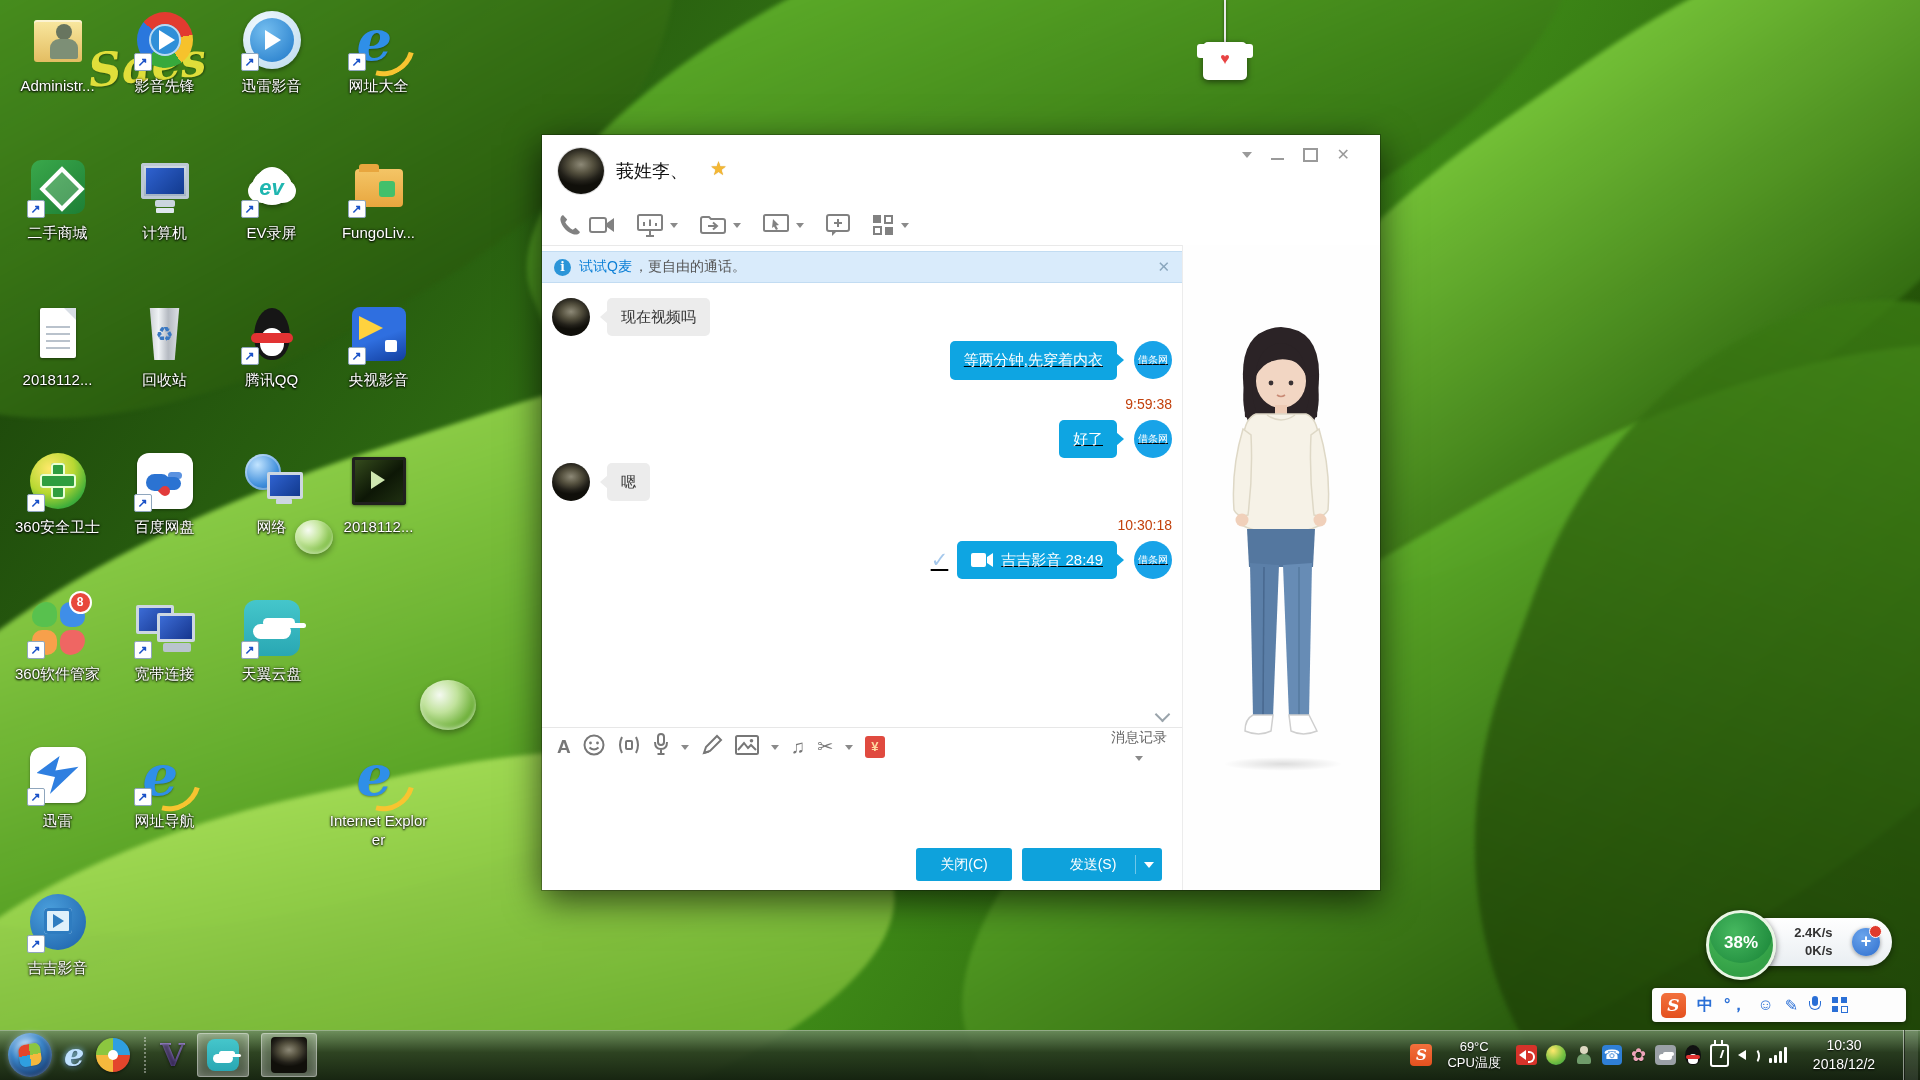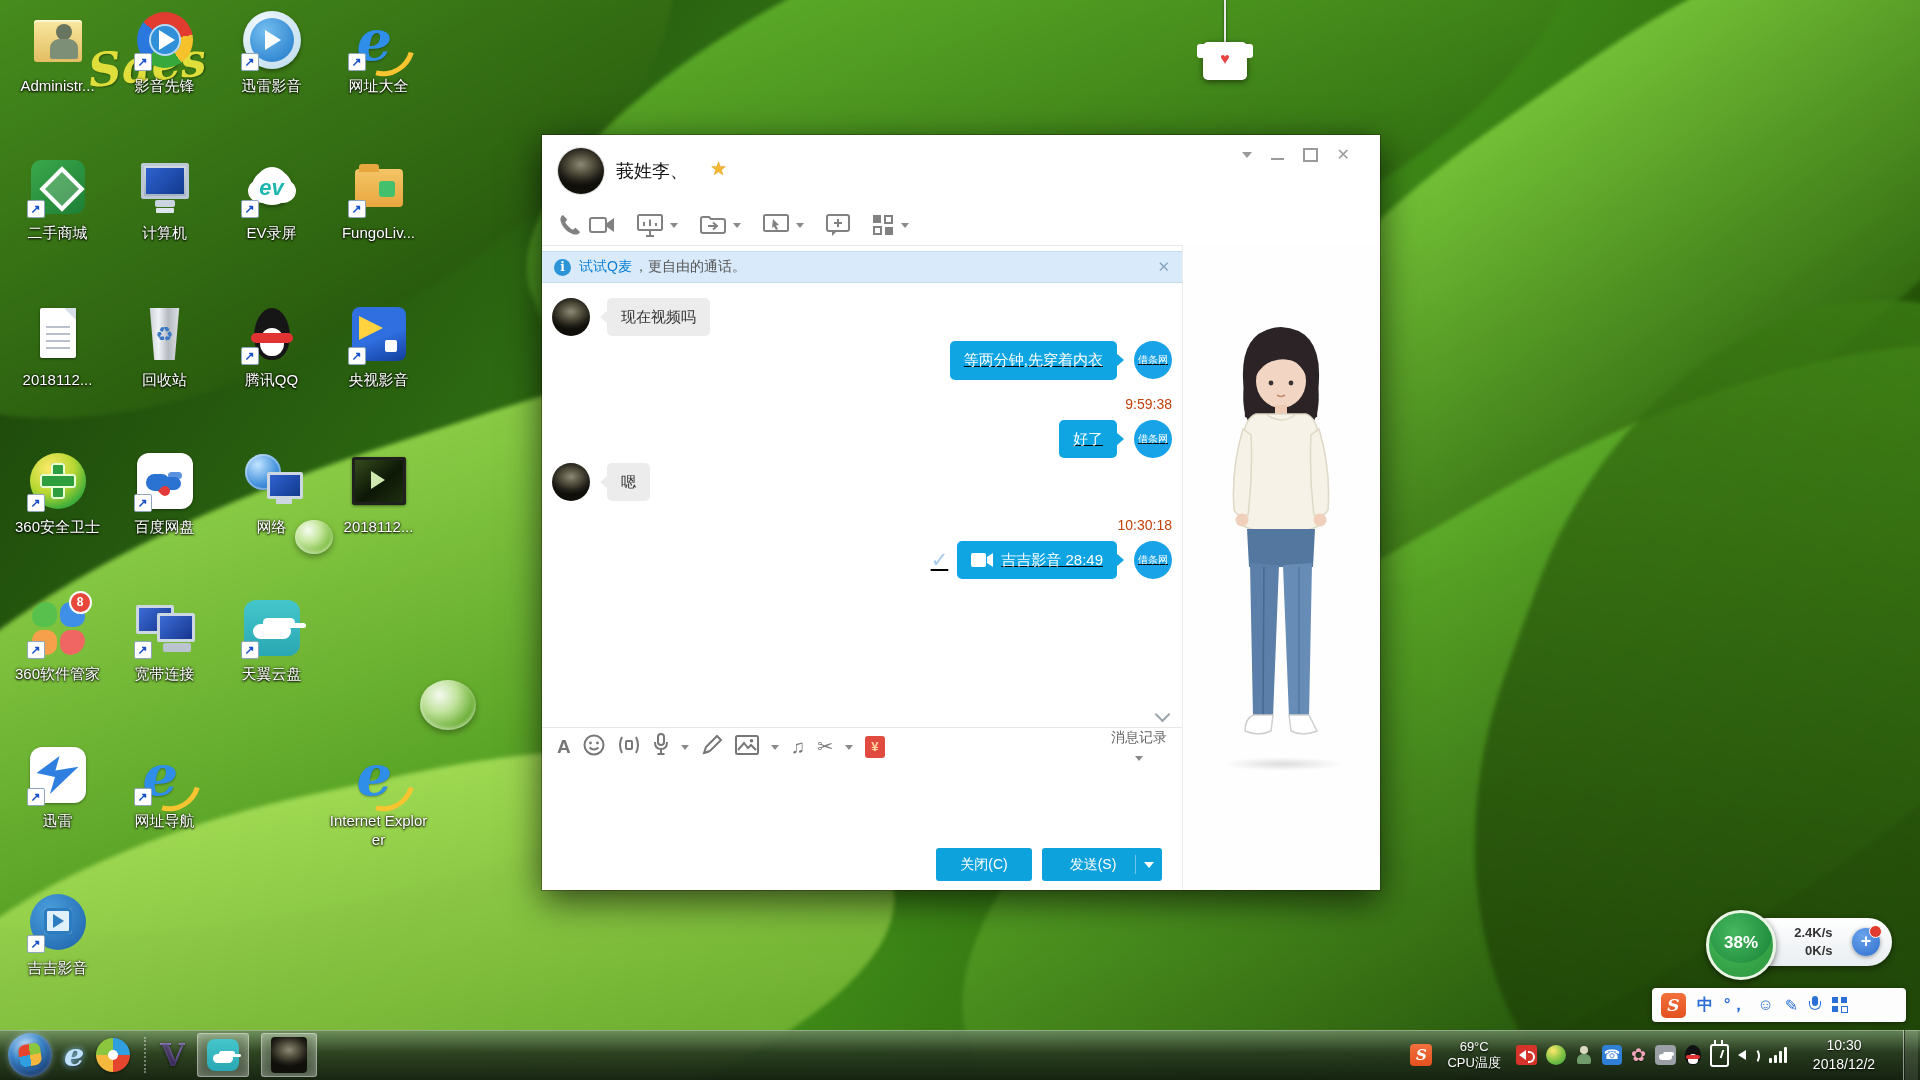--- a/index.html
+++ b/index.html
@@ -228,21 +228,21 @@
   .txtic{color:#777;font-size:19px;line-height:22px;}
   .redpk{width:20px;height:22px;background:#e04a3f;border-radius:3px;color:#ffd9a0;
       font:bold 13px/22px "Liberation Sans",sans-serif;text-align:center;}
   .history{margin-left:auto;display:flex;align-items:center;gap:4px;color:#666;font-size:14px;flex-direction:column;}
 
   .btnrow{position:absolute;left:0;top:705px;width:640px;box-sizing:border-box;display:flex;
       justify-content:flex-end;gap:10px;padding-right:20px;margin-top:8px;}
   .btn{height:33px;background:#0ea2dc;color:#fff;font-size:14px;border-radius:3px;
       display:flex;align-items:center;justify-content:center;}
   .btn.close{width:96px;}
-  .btn.send{width:120px;position:relative;}
+  .btn.send{width:120px;position:relative;padding-left:20px;}
   .send-div{position:absolute;right:26px;top:7px;width:1px;height:19px;background:#ffffff66;}
   .send-caret{position:absolute;right:8px;top:14px;width:0;height:0;border:5px solid transparent;
       border-top:6px solid #fff;}
 
   .rpanel{position:absolute;left:640px;top:110px;width:197px;height:645px;background:#fefefe;
       border-left:1px solid #ececec;}
   .girl{position:absolute;left:22px;top:72px;}
   .girl-shadow{position:absolute;left:40px;top:512px;width:120px;height:14px;border-radius:50%;
       background:radial-gradient(#00000022,transparent 70%);}
 

